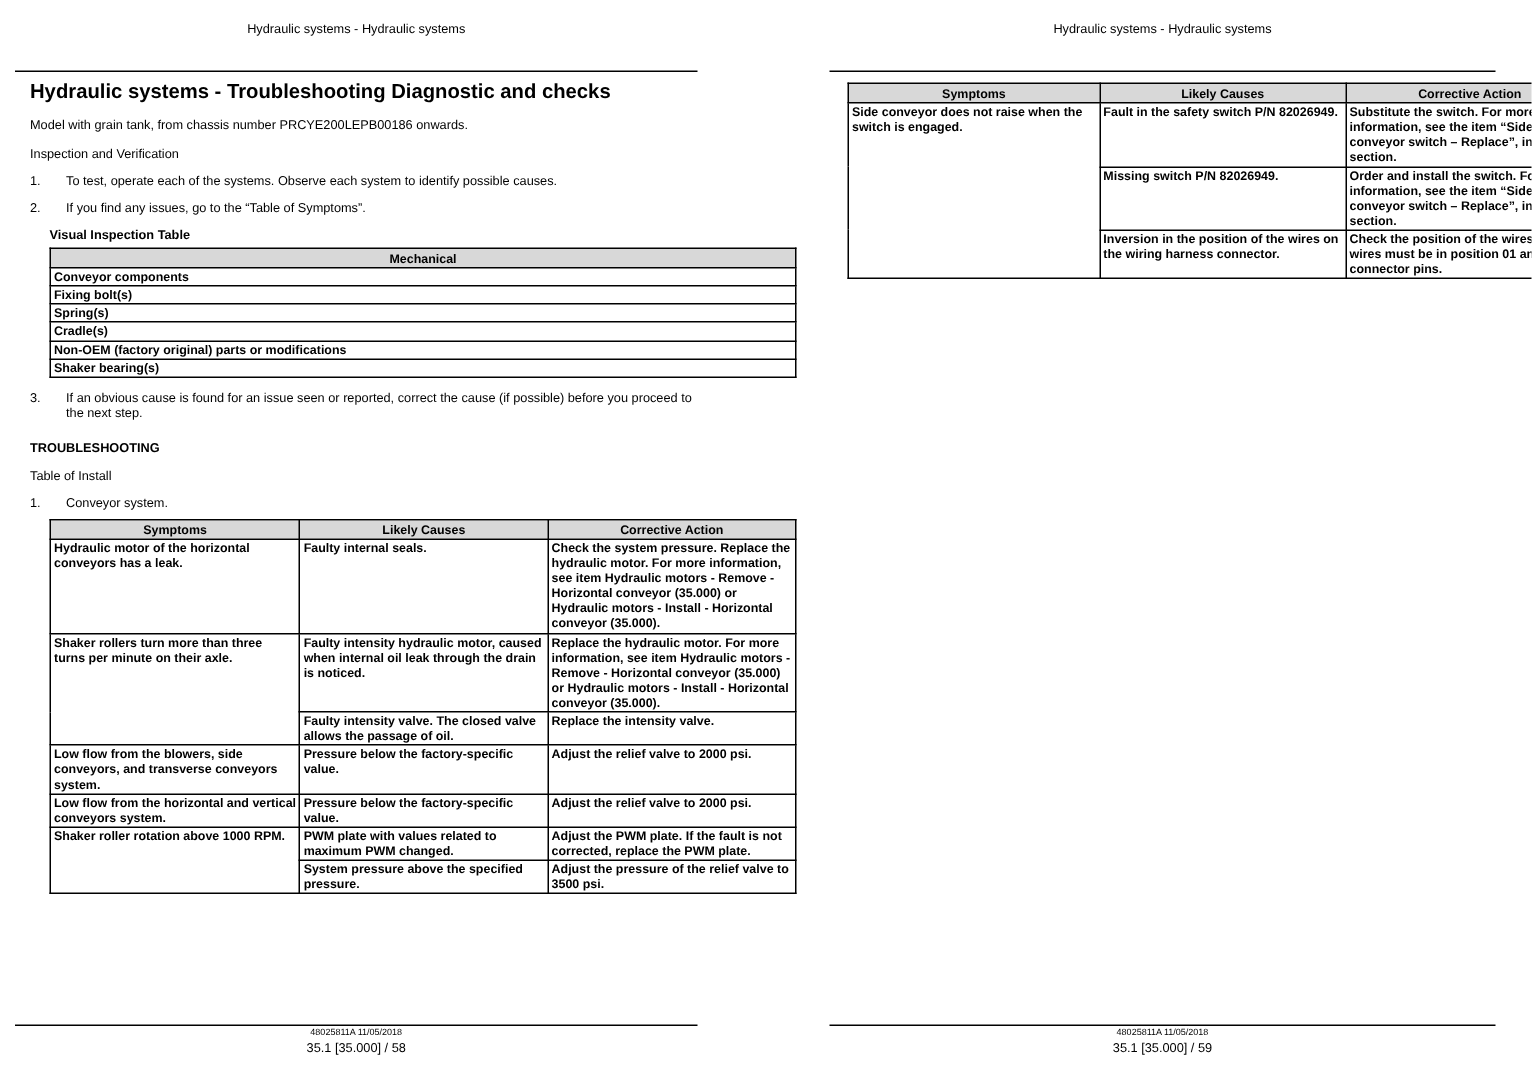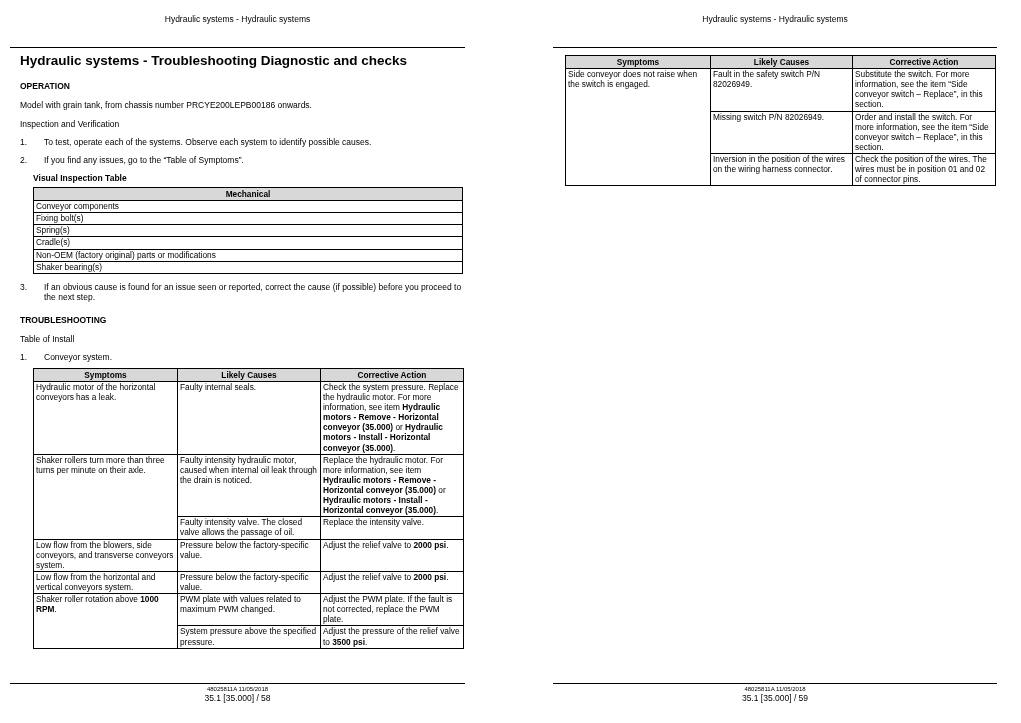--- a/index.html
+++ b/index.html
@@ -33,31 +33,32 @@
   .li{
     display:flex; margin:8px 2px 0 10px; font-size:8.5px; line-height:10px;
   }
   .li .num{ flex:none; width:13px; }
   .li .li-text{ flex:1;margin-left:11px; }
   .table-title{
     margin:8px 0 0 23px; font-size:8.5px; line-height:10px; font-weight:bold;
   }
 
   table.doc-table{
-    border-collapse:collapse; table-layout:fixed; width:430px;
+    border-collapse:collapse; table-layout:fixed; width:498px;
     font-size:8.3px; line-height:1.22;
   }
   table.insp-table{ margin:4px 0 0 23px; }
   table.sym-table-left{ margin:6px 0 0 23px; }
   table.sym-table-right{ margin:7px 0 0 12px; }
   table.doc-table th, table.doc-table td{
     border:1px solid var(--ink);
     padding:0 2px 1px 2px;
     vertical-align:top; text-align:left;
     overflow:hidden;
+    font-weight:bold;
   }
   table.doc-table th{
     background:var(--thead-bg); text-align:center; font-weight:bold;
     padding-top:1px; padding-bottom:1px;
   }
 
   .footer{
     position:absolute; top:683px; text-align:center;
     border-top:1px solid var(--ink); padding-top:2px;
   }
@@ -67,21 +68,20 @@
   .page-ref{ font-size:8.5px; line-height:10px; }
 </style>
 </head>
 <body>
 
 <section class="page page-left">
   <div class="running-header">Hydraulic systems - Hydraulic systems</div>
   <hr class="head-rule">
   <div class="doc-title">Hydraulic systems - Troubleshooting Diagnostic and checks</div>
 
-  <div class="h2">OPERATION</div>
   <div class="para">Model with grain tank, from chassis number PRCYE200LEPB00186 onwards.</div>
   <div class="para">Inspection and Verification</div>
 
   <div class="li">
     <span class="num">1.</span>
     <span class="li-text">To test, operate each of the systems. Observe each system to identify possible causes.</span>
   </div>
   <div class="li">
     <span class="num">2.</span>
     <span class="li-text">If you find any issues, go to the “Table of Symptoms”.</span>

